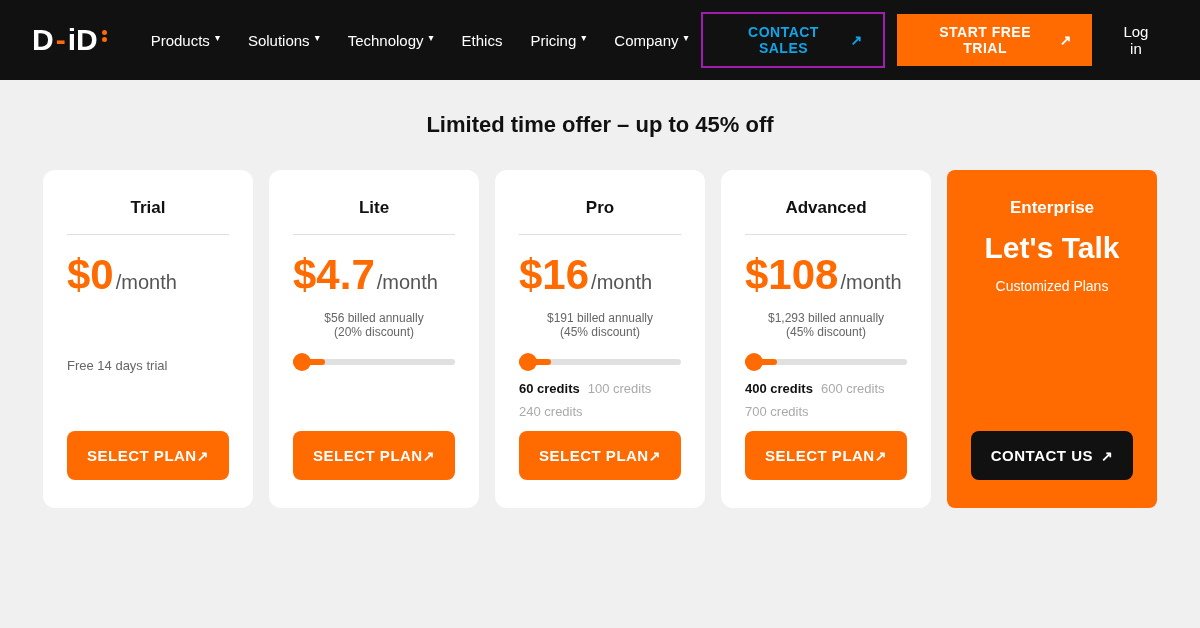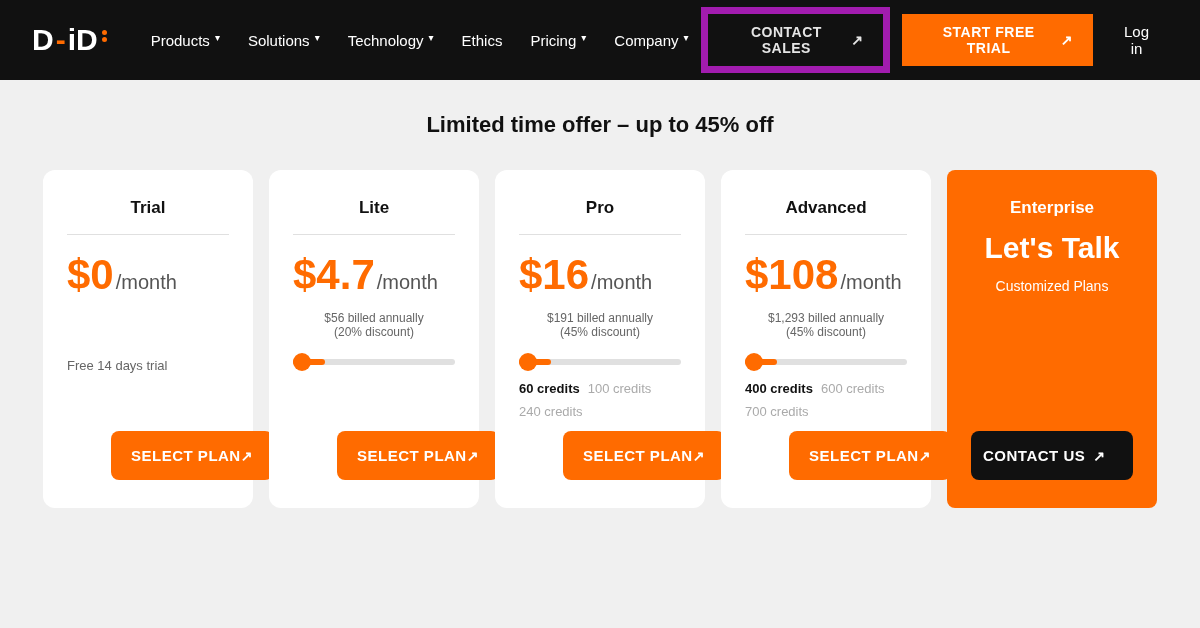--- a/index.html
+++ b/index.html
@@ -38,22 +38,22 @@
     .chevron {
       font-size: 10px;
       color: #fff;
     }
     .nav-actions {
       display: flex;
       align-items: center;
       gap: 12px;
     }
     .btn-contact-sales {
-      border: 7px solid #a21caf;
-      color: #e5e5e5;
+      border: 2px solid #a21caf;
+      color: #0ea5e9;
       background: transparent;
       padding: 10px 20px;
       font-size: 14px;
       font-weight: 700;
       cursor: pointer;
       display: flex;
       align-items: center;
       gap: 6px;
       letter-spacing: 0.5px;
     }
@@ -230,35 +230,34 @@
       font-size: 15px;
       font-weight: 700;
       cursor: pointer;
       width: 100%;
       display: flex;
       align-items: center;
       justify-content: center;
       gap: 0;
       letter-spacing: 0.5px;
       margin-top: auto;
-      margin-left: 44px;
     }
     .btn-contact-us {
       background: #111;
       color: #fff;
       border: none;
       border-radius: 8px;
       padding: 16px 12px;
       font-size: 15px;
       font-weight: 700;
       cursor: pointer;
       width: 100%;
       display: flex;
       align-items: center;
-      justify-content: flex-start;
+      justify-content: center;
       gap: 8px;
       letter-spacing: 0.5px;
       margin-top: auto;
     }
     .arrow-icon {
       font-size: 14px;
     }
 
     
     .logo-wrapper {

